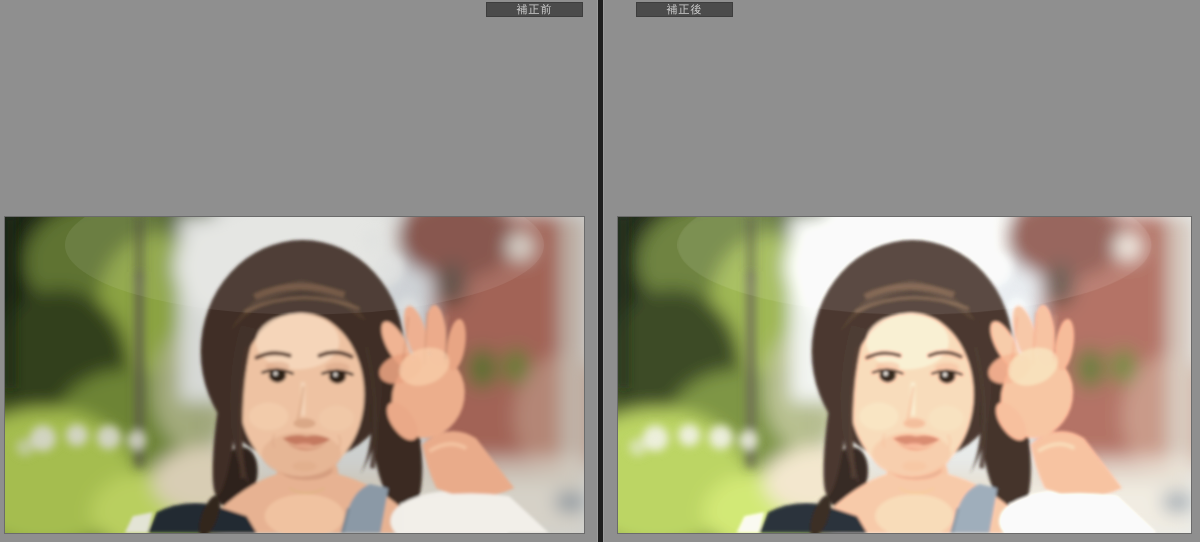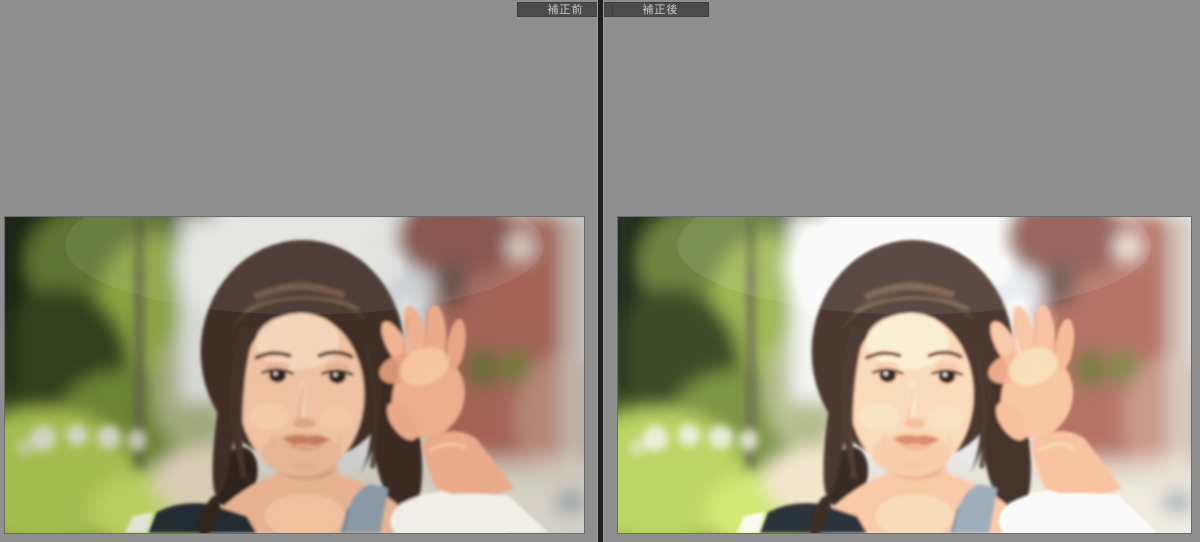--- a/index.html
+++ b/index.html
@@ -13,22 +13,22 @@
   body{font-family:"Liberation Sans","DejaVu Sans",sans-serif;position:relative;}
   .stage{position:absolute;inset:0;background:var(--bg);}
   .compare-label{
     position:absolute;top:2px;height:15px;width:97px;
     background:var(--label-bg);
     color:var(--label-fg);
     font-size:11px;line-height:15px;text-align:center;
     letter-spacing:1px;
     box-shadow:0 0 0 1px rgba(0,0,0,0.18) inset;
   }
-  .label-before{left:517px;}
-  .label-after{left:612px;}
+  .label-before{left:486px;}
+  .label-after{left:636px;}
   .divider{
     position:absolute;left:598px;top:0;width:5px;height:542px;
     background:var(--divider);
     box-shadow:-1px 0 0 #9d9d9d, 1px 0 0 #9d9d9d;
   }
   .photo{
     position:absolute;top:217px;height:316px;
     outline:1px solid rgba(40,40,40,0.35);
     background:#cdd0cf;
   }

